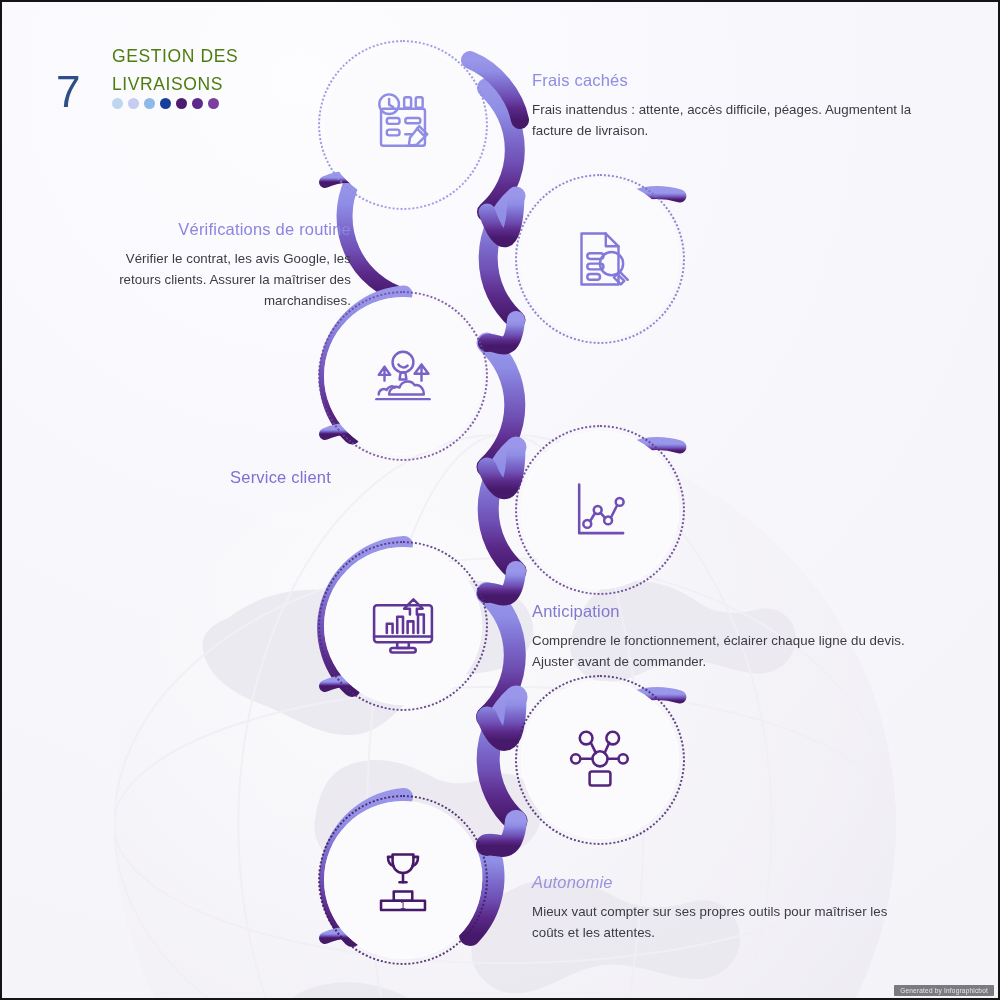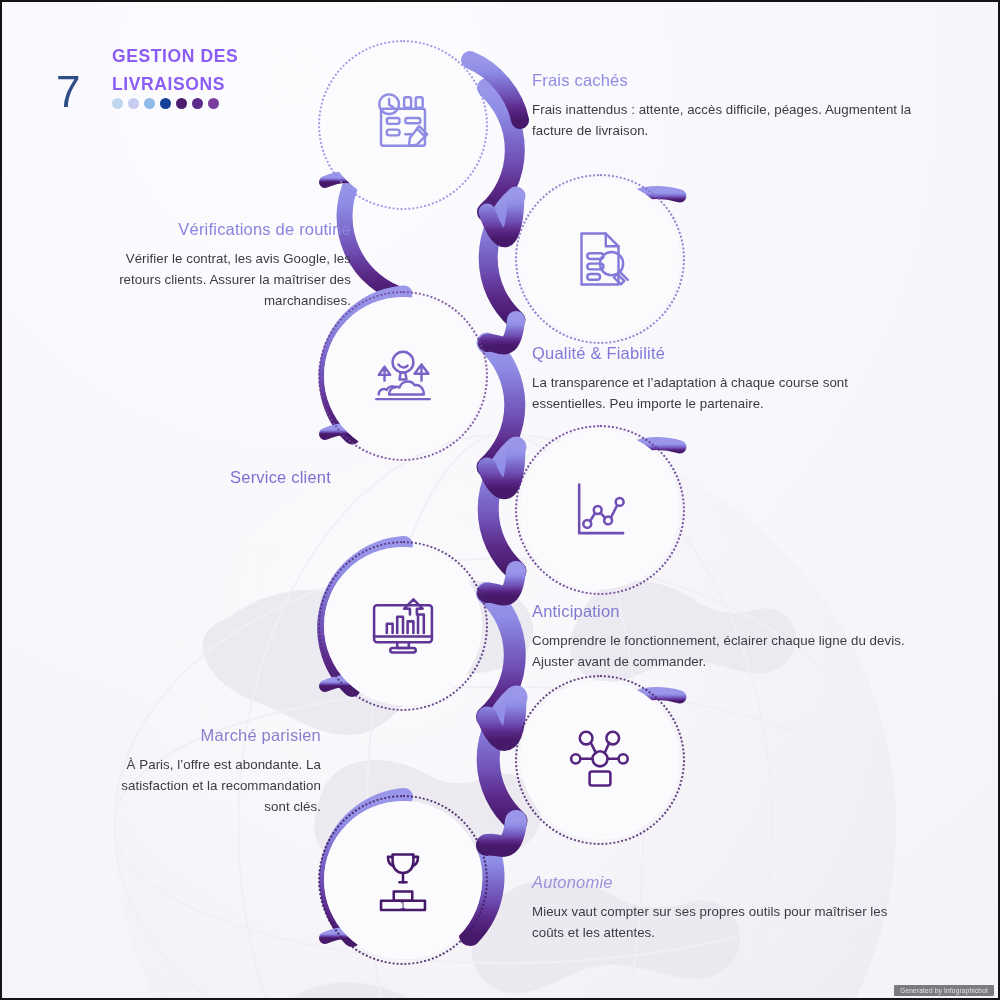--- a/index.html
+++ b/index.html
@@ -58,22 +58,22 @@
     line-height: 1;
   }
   .title {
     position: absolute;
     left: 112px;
     top: 42px;
     width: 270px;
     font-size: 17.5px;
     letter-spacing: 0.6px;
     line-height: 28px;
-    color: #8b5cf6;
-    font-weight: 700;
+    color: #4d7c0f;
+    font-weight: 400;
   }
   .dots {
     position: absolute;
     left: 112px;
     top: 98px;
     display: flex;
     gap: 5px;
     align-items: center;
   }
   .dots i {
@@ -359,38 +359,30 @@
   <div class="block right" style="left:532px; top:71px; width:380px;">
     <h3 style="color: rgb(142, 140, 228);">Frais cachés</h3>
     <p>Frais inattendus : attente, accès difficile, péages. Augmentent la facture de livraison.</p>
   </div>
 
   <div class="block left" style="left:101px; top:220px; width:250px;">
     <h3 style="color: rgb(138, 133, 224);">Vérifications de routine</h3>
     <p>Vérifier le contrat, les avis Google, les retours clients. Assurer la maîtriser des marchandises.</p>
   </div>
 
-  <div class="block right" style="left:532px; top:344px; width:385px;">
-    <h3 style="color: rgb(130, 121, 216);">Qualité &amp; Fiabilité</h3>
-    <p>La transparence et l’adaptation à chaque course sont essentielles. Peu importe le partenaire.</p>
-  </div>
 
   <div class="block left" style="left:101px; top:468px; width:230px;">
     <h3 style="color: rgb(124, 113, 210);">Service client</h3>
   </div>
 
   <div class="block right" style="left:532px; top:602px; width:382px;">
     <h3 style="color: rgb(128, 121, 207);">Anticipation</h3>
     <p>Comprendre le fonctionnement, éclairer chaque ligne du devis. Ajuster avant de commander.</p>
   </div>
 
-  <div class="block left" style="left:101px; top:726px; width:220px;">
-    <h3 style="color: rgb(138, 127, 205);">Marché parisien</h3>
-    <p>À Paris, l’offre est abondante. La satisfaction et la recommandation sont clés.</p>
-  </div>
 
   <div class="block right" style="left:532px; top:873px; width:382px;">
     <h3 style="color: rgb(154, 147, 218); font-style: italic;">Autonomie</h3>
     <p>Mieux vaut compter sur ses propres outils pour maîtriser les coûts et les attentes.</p>
   </div>
 
   <div class="watermark">Generated by Infographicbot</div>
 
   <div class="border-frame"></div>
 </div>

